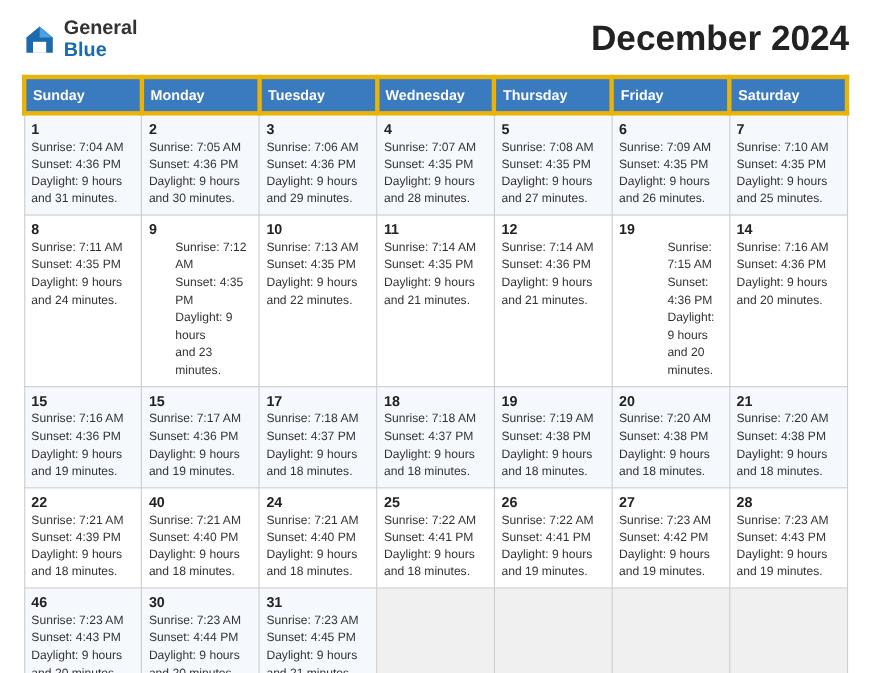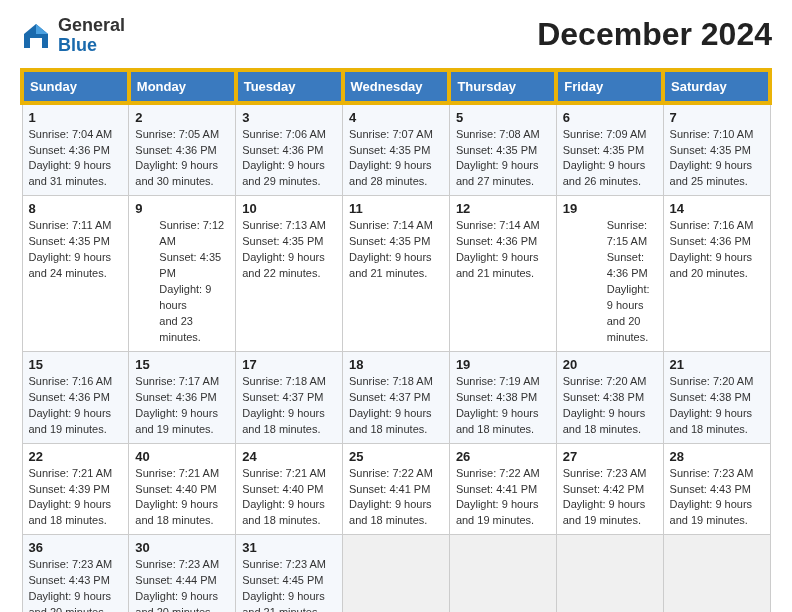--- a/index.html
+++ b/index.html
@@ -320,21 +320,21 @@
         <td>
           <span class="day-num">28</span>
           <div class="day-info" style="white-space: pre-line;">Sunrise: 7:23 AM
 Sunset: 4:43 PM
 Daylight: 9 hours
 and 19 minutes.</div>
         </td>
       </tr>
       <tr>
         <td>
-          <span class="day-num">36</span>
+          <span class="day-num">46</span>
           <div class="day-info" style="white-space: pre-line;">Sunrise: 7:23 AM
 Sunset: 4:43 PM
 Daylight: 9 hours
 and 20 minutes.</div>
         </td>
         <td>
           <span class="day-num">30</span>
           <div class="day-info" style="white-space: pre-line;">Sunrise: 7:23 AM
 Sunset: 4:44 PM
 Daylight: 9 hours

